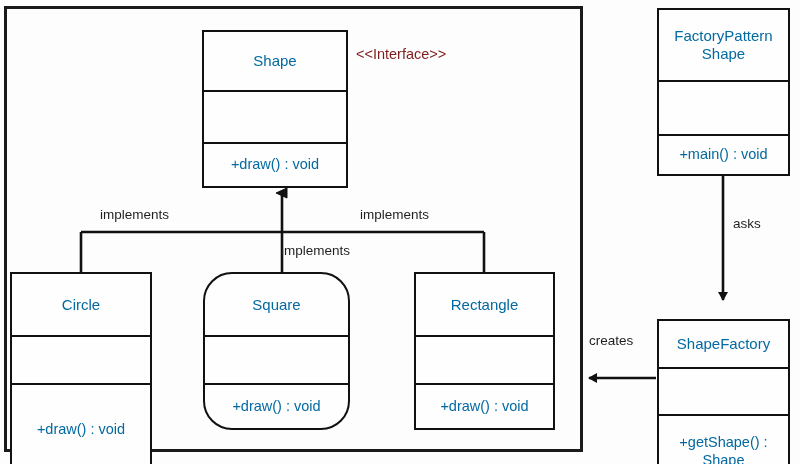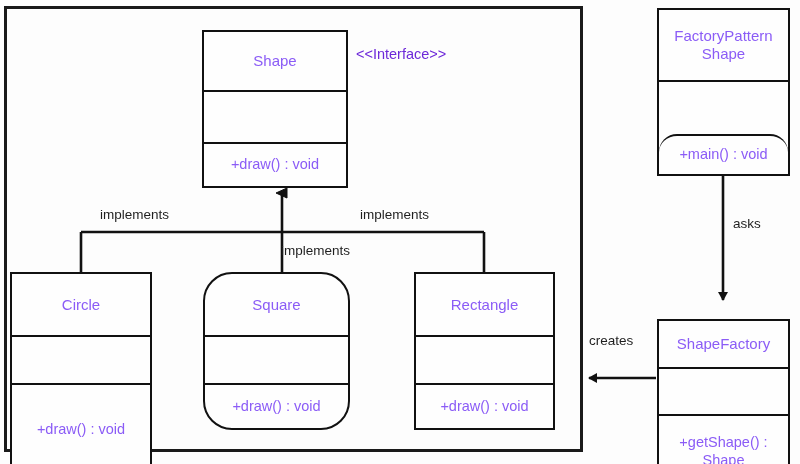--- a/index.html
+++ b/index.html
@@ -44,21 +44,21 @@
     background: #fefefe;
     display: flex;
     flex-direction: column;
   }
   .uml-compartment {
     box-sizing: border-box;
     display: flex;
     align-items: center;
     justify-content: center;
     text-align: center;
-    color: #8b5cf6;
+    color: #0369a1;
     line-height: 1.18;
     padding: 0 4px;
   }
   .uml-compartment.name {
     font-size: 15px;
   }
   .uml-compartment.attrs {
     border-top: 2.5px solid #111111;
   }
   .uml-compartment.ops {
@@ -69,21 +69,21 @@
   .edge-label {
     position: absolute;
     font-size: 13.5px;
     color: #1f1f1f;
     white-space: nowrap;
     background: transparent;
   }
   .stereotype {
     position: absolute;
     font-size: 14.5px;
-    color: #6d28d9;
+    color: #7f1d1d;
     white-space: nowrap;
   }
 </style>
 </head>
 <body>
 
 <div id="canvas">
 
   <div class="package-boundary"></div>
 
@@ -144,21 +144,21 @@
     <div class="uml-compartment attrs" style="height:48px;"></div>
     <div class="uml-compartment ops" style="flex:1;">+draw() : void</div>
   </div>
 
   <div class="uml-class" style="left:657px; top:8px; width:133px; height:168px;">
     <div class="uml-compartment name" style="height:70px; flex-direction:column;">
       <span>FactoryPattern</span>
       <span>Shape</span>
     </div>
     <div class="uml-compartment attrs" style="height:54px;"></div>
-    <div class="uml-compartment ops" style="flex:1;border-radius:18px;">+main() : void</div>
+    <div class="uml-compartment ops" style="flex:1;">+main() : void</div>
   </div>
 
   <div class="uml-class" style="left:657px; top:319px; width:133px; height:170px;">
     <div class="uml-compartment name" style="height:46px;">ShapeFactory</div>
     <div class="uml-compartment attrs" style="height:47px;"></div>
     <div class="uml-compartment ops" style="flex:1; flex-direction:column;">
       <span>+getShape() :</span>
       <span>Shape</span>
     </div>
   </div>

